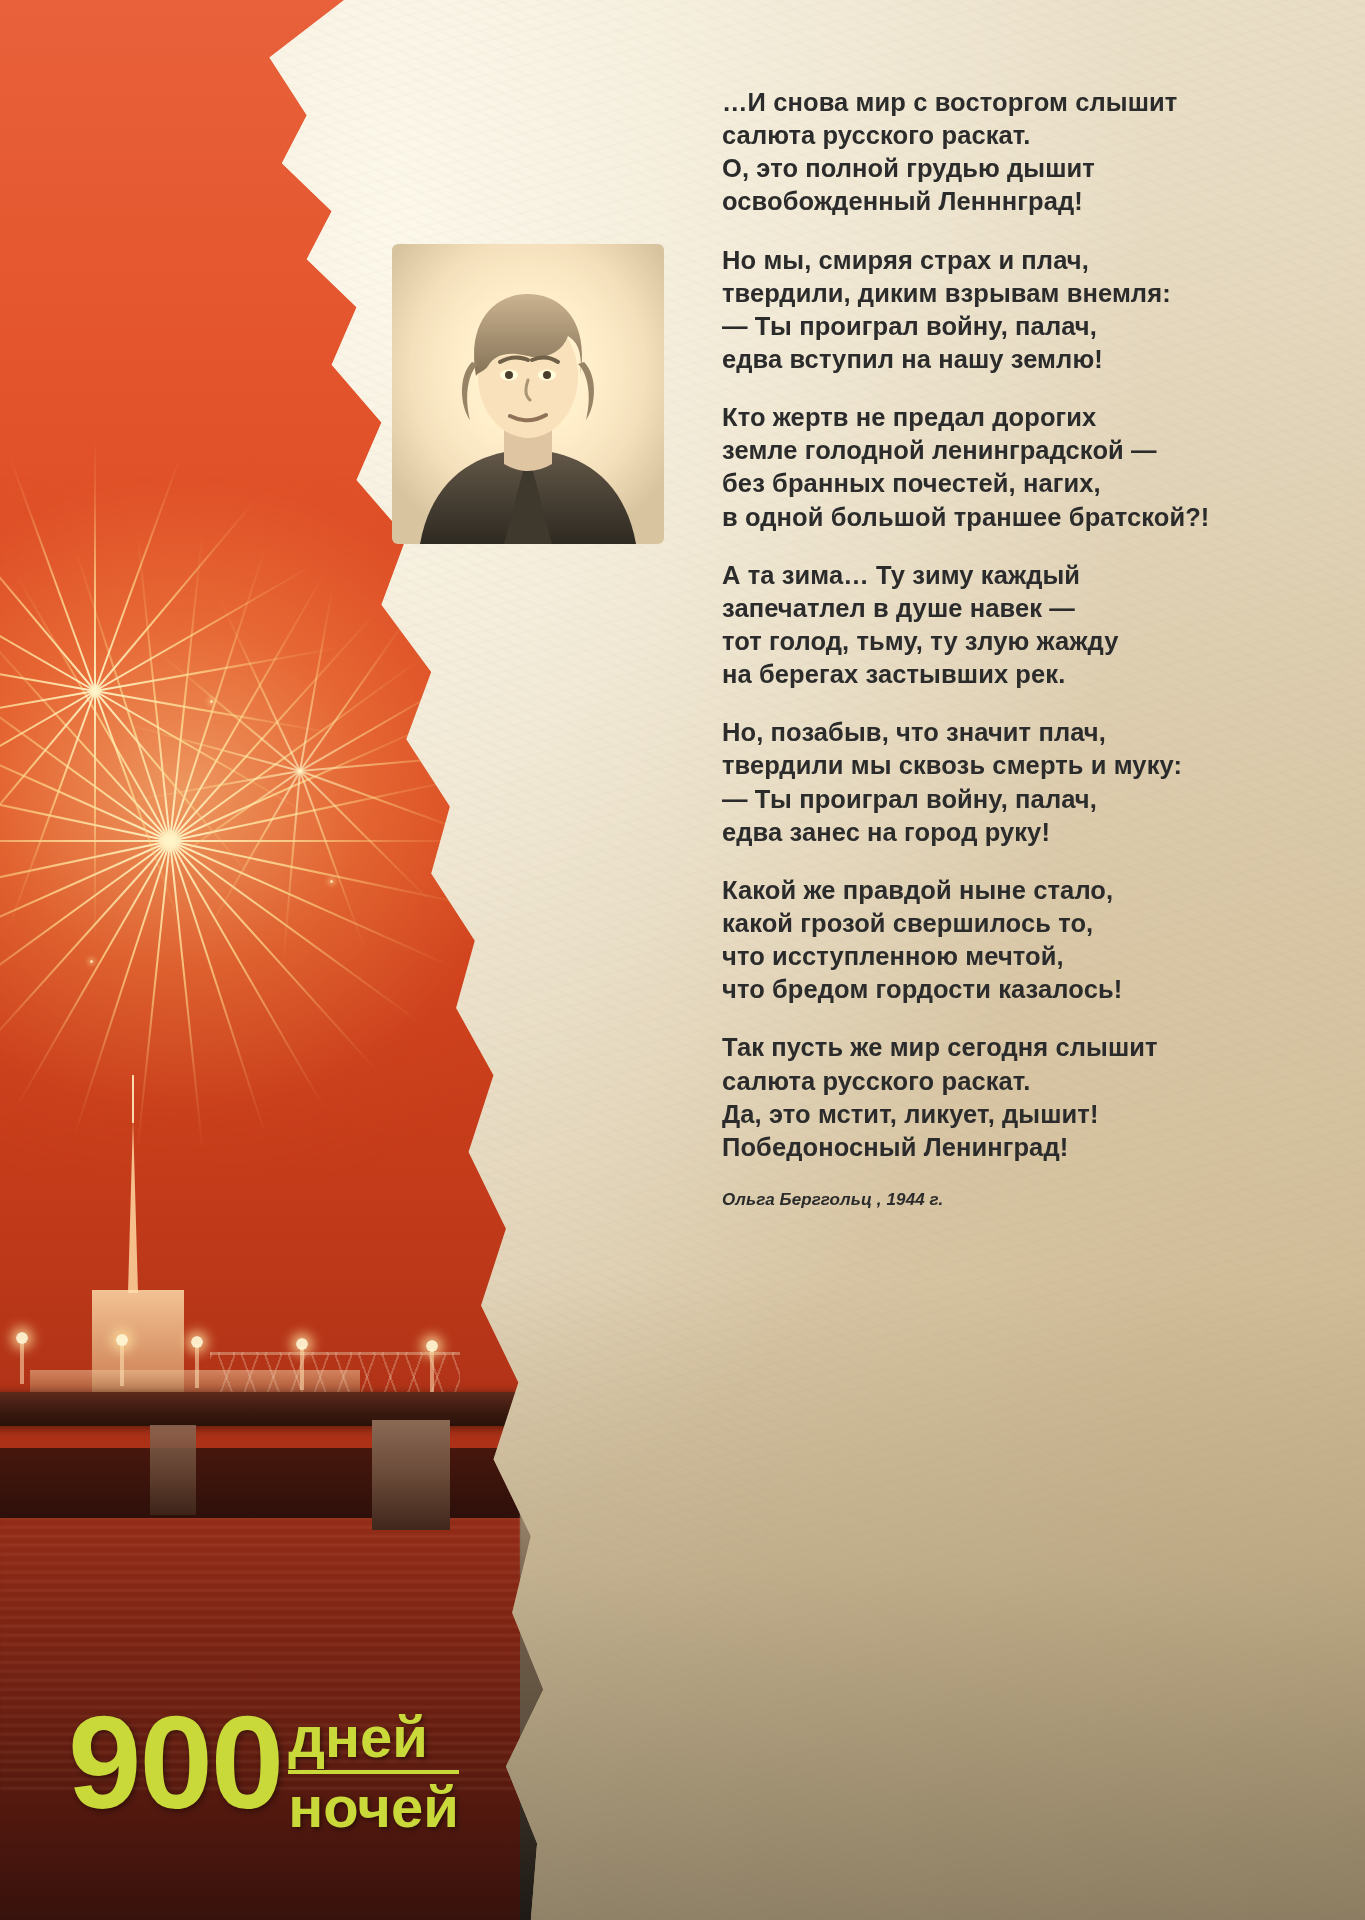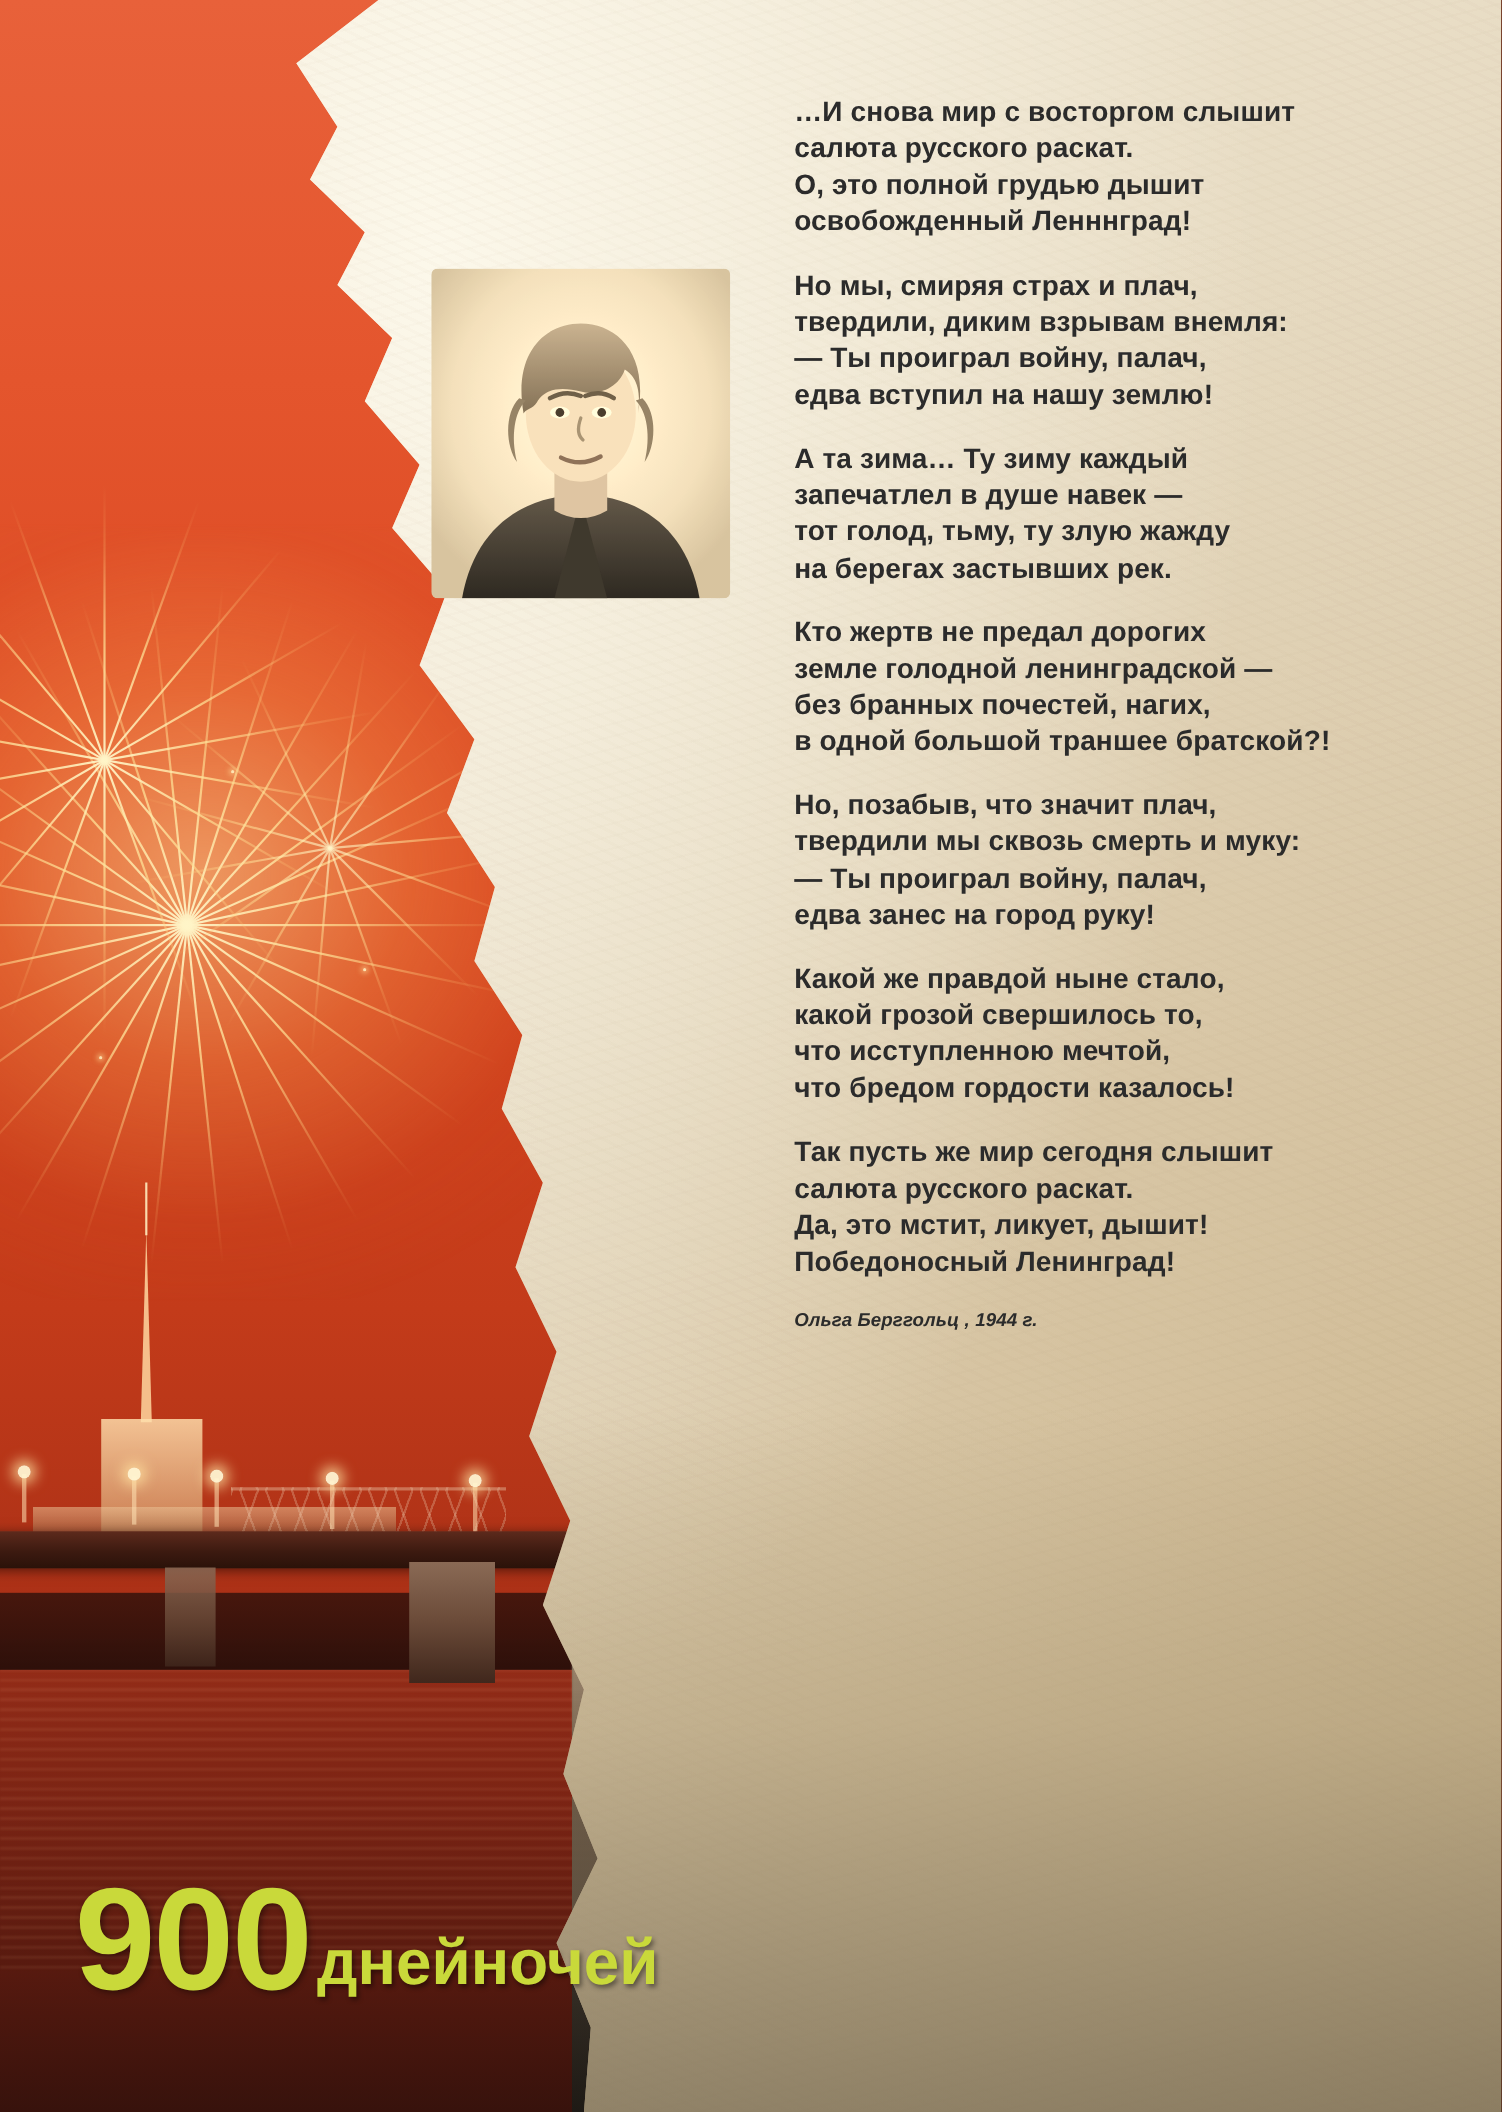--- a/index.html
+++ b/index.html
@@ -344,24 +344,23 @@
     font-family: "Liberation Sans", sans-serif;
     font-weight: bold;
     font-size: 132px;
     line-height: 0.96;
     color: #c9d93a;
     letter-spacing: -2px;
     text-shadow: 2px 2px 6px rgba(0,0,0,0.45);
   }
   .logo-words {
     display: flex;
-    flex-direction: row;
+    flex-direction: column;
     margin-left: 6px;
     padding-top: 8px;
-    margin-top: 48px;
   }
   .logo-words span {
     font-weight: bold;
     font-size: 58px;
     line-height: 1.0;
     color: #c9d93a;
     letter-spacing: 0px;
     text-shadow: 2px 2px 5px rgba(0,0,0,0.45);
   }
   .logo-rule {
@@ -600,28 +599,28 @@
 
   <div class="poem">
     <p class="stanza" style="white-space:pre-line">…И снова мир с восторгом слышит
 салюта русского раскат.
 О, это полной грудью дышит
 освобожденный Ленннград!</p>
     <p class="stanza" style="white-space:pre-line">Но мы, смиряя страх и плач,
 твердили, диким взрывам внемля:
 — Ты проиграл войну, палач,
 едва вступил на нашу землю!</p>
+    <p class="stanza" style="white-space:pre-line">Кто жертв не предал дорогих
+земле голодной ленинградской —
+без бранных почестей, нагих,
+в одной большой траншее братской?!</p>
     <p class="stanza" style="white-space:pre-line">А та зима… Ту зиму каждый
 запечатлел в душе навек —
 тот голод, тьму, ту злую жажду
 на берегах застывших рек.</p>
-    <p class="stanza" style="white-space:pre-line">Кто жертв не предал дорогих
-земле голодной ленинградской —
-без бранных почестей, нагих,
-в одной большой траншее братской?!</p>
     <p class="stanza" style="white-space:pre-line">Но, позабыв, что значит плач,
 твердили мы сквозь смерть и муку:
 — Ты проиграл войну, палач,
 едва занес на город руку!</p>
     <p class="stanza" style="white-space:pre-line">Какой же правдой ныне стало,
 какой грозой свершилось то,
 что исступленною мечтой,
 что бредом гордости казалось!</p>
     <p class="stanza" style="white-space:pre-line">Так пусть же мир сегодня слышит
 салюта русского раскат.

